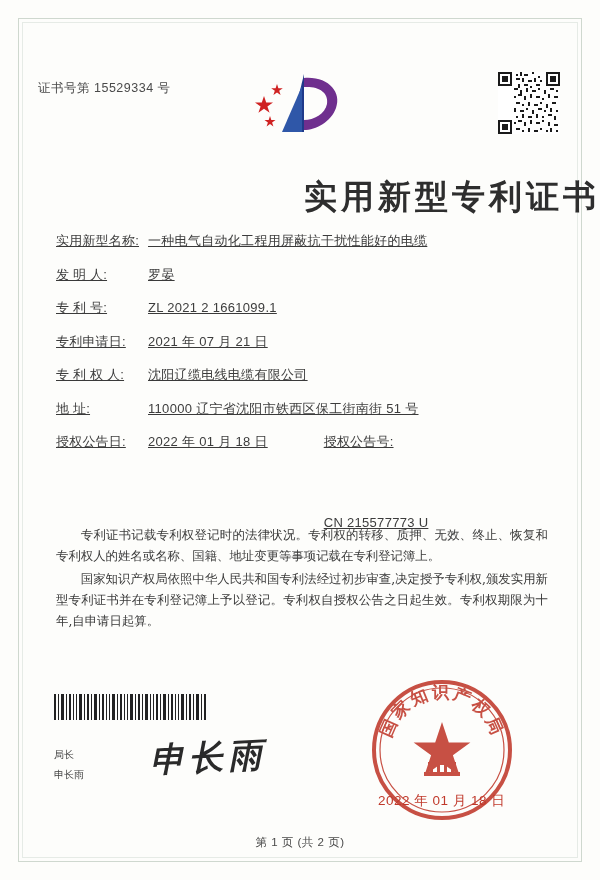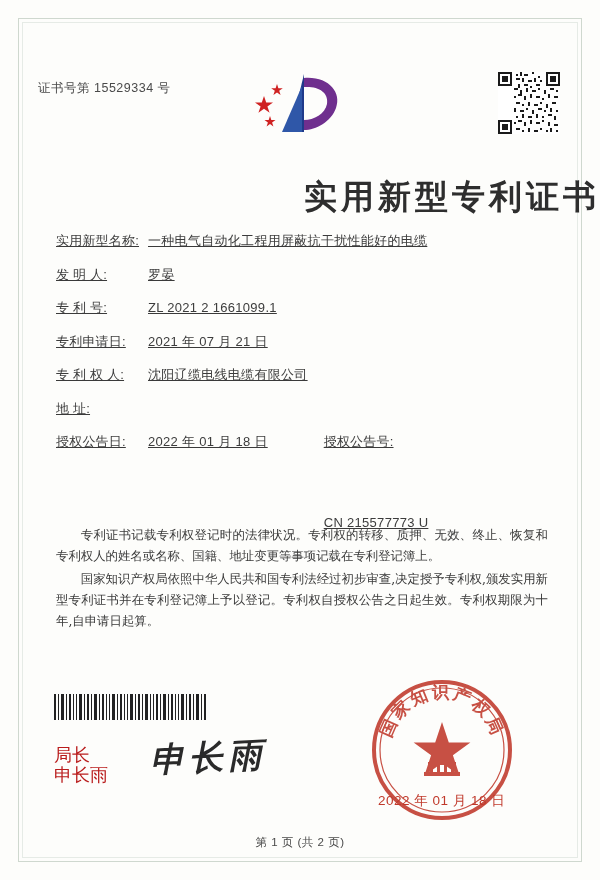--- a/index.html
+++ b/index.html
@@ -146,23 +146,23 @@
     top: 694px;
     width: 152px;
     height: 26px;
   }
 
   
   .sig-label {
     position: absolute;
     left: 54px;
     top: 745px;
-    font-size: 18px;
+    font-size: 10px;
     line-height: 20px;
-    color: #b91c1c;
+    color: #404040;
   }
   .sig-script {
     position: absolute;
     left: 150px;
     top: 735px;
     font-family: "DejaVu Serif", "Liberation Serif", serif;
     font-size: 34px;
     font-weight: bold;
     font-style: italic;
     color: #2a2a2a;
@@ -333,20 +333,21 @@
     <div class="field-row">
       <span class="field-label">专利申请日:</span>
       <span class="field-value">2021 年 07 月 21 日</span>
     </div>
     <div class="field-row">
       <span class="field-label spaced">专 利 权 人:</span>
       <span class="field-value">沈阳辽缆电线电缆有限公司</span>
     </div>
     <div class="field-row">
       <span class="field-label spaced">地 址:</span>
+      <span class="field-value">110000 辽宁省沈阳市铁西区保工街南街 51 号</span>
     </div>
     <div class="field-row two-col">
       <span class="field-label">授权公告日:</span>
       <span class="field-value">2022 年 01 月 18 日</span>
       <span class="col2">
         <span class="field-label">授权公告号:</span>
         <span class="field-value">CN 215577773 U</span>
       </span>
     </div>
   </div>

